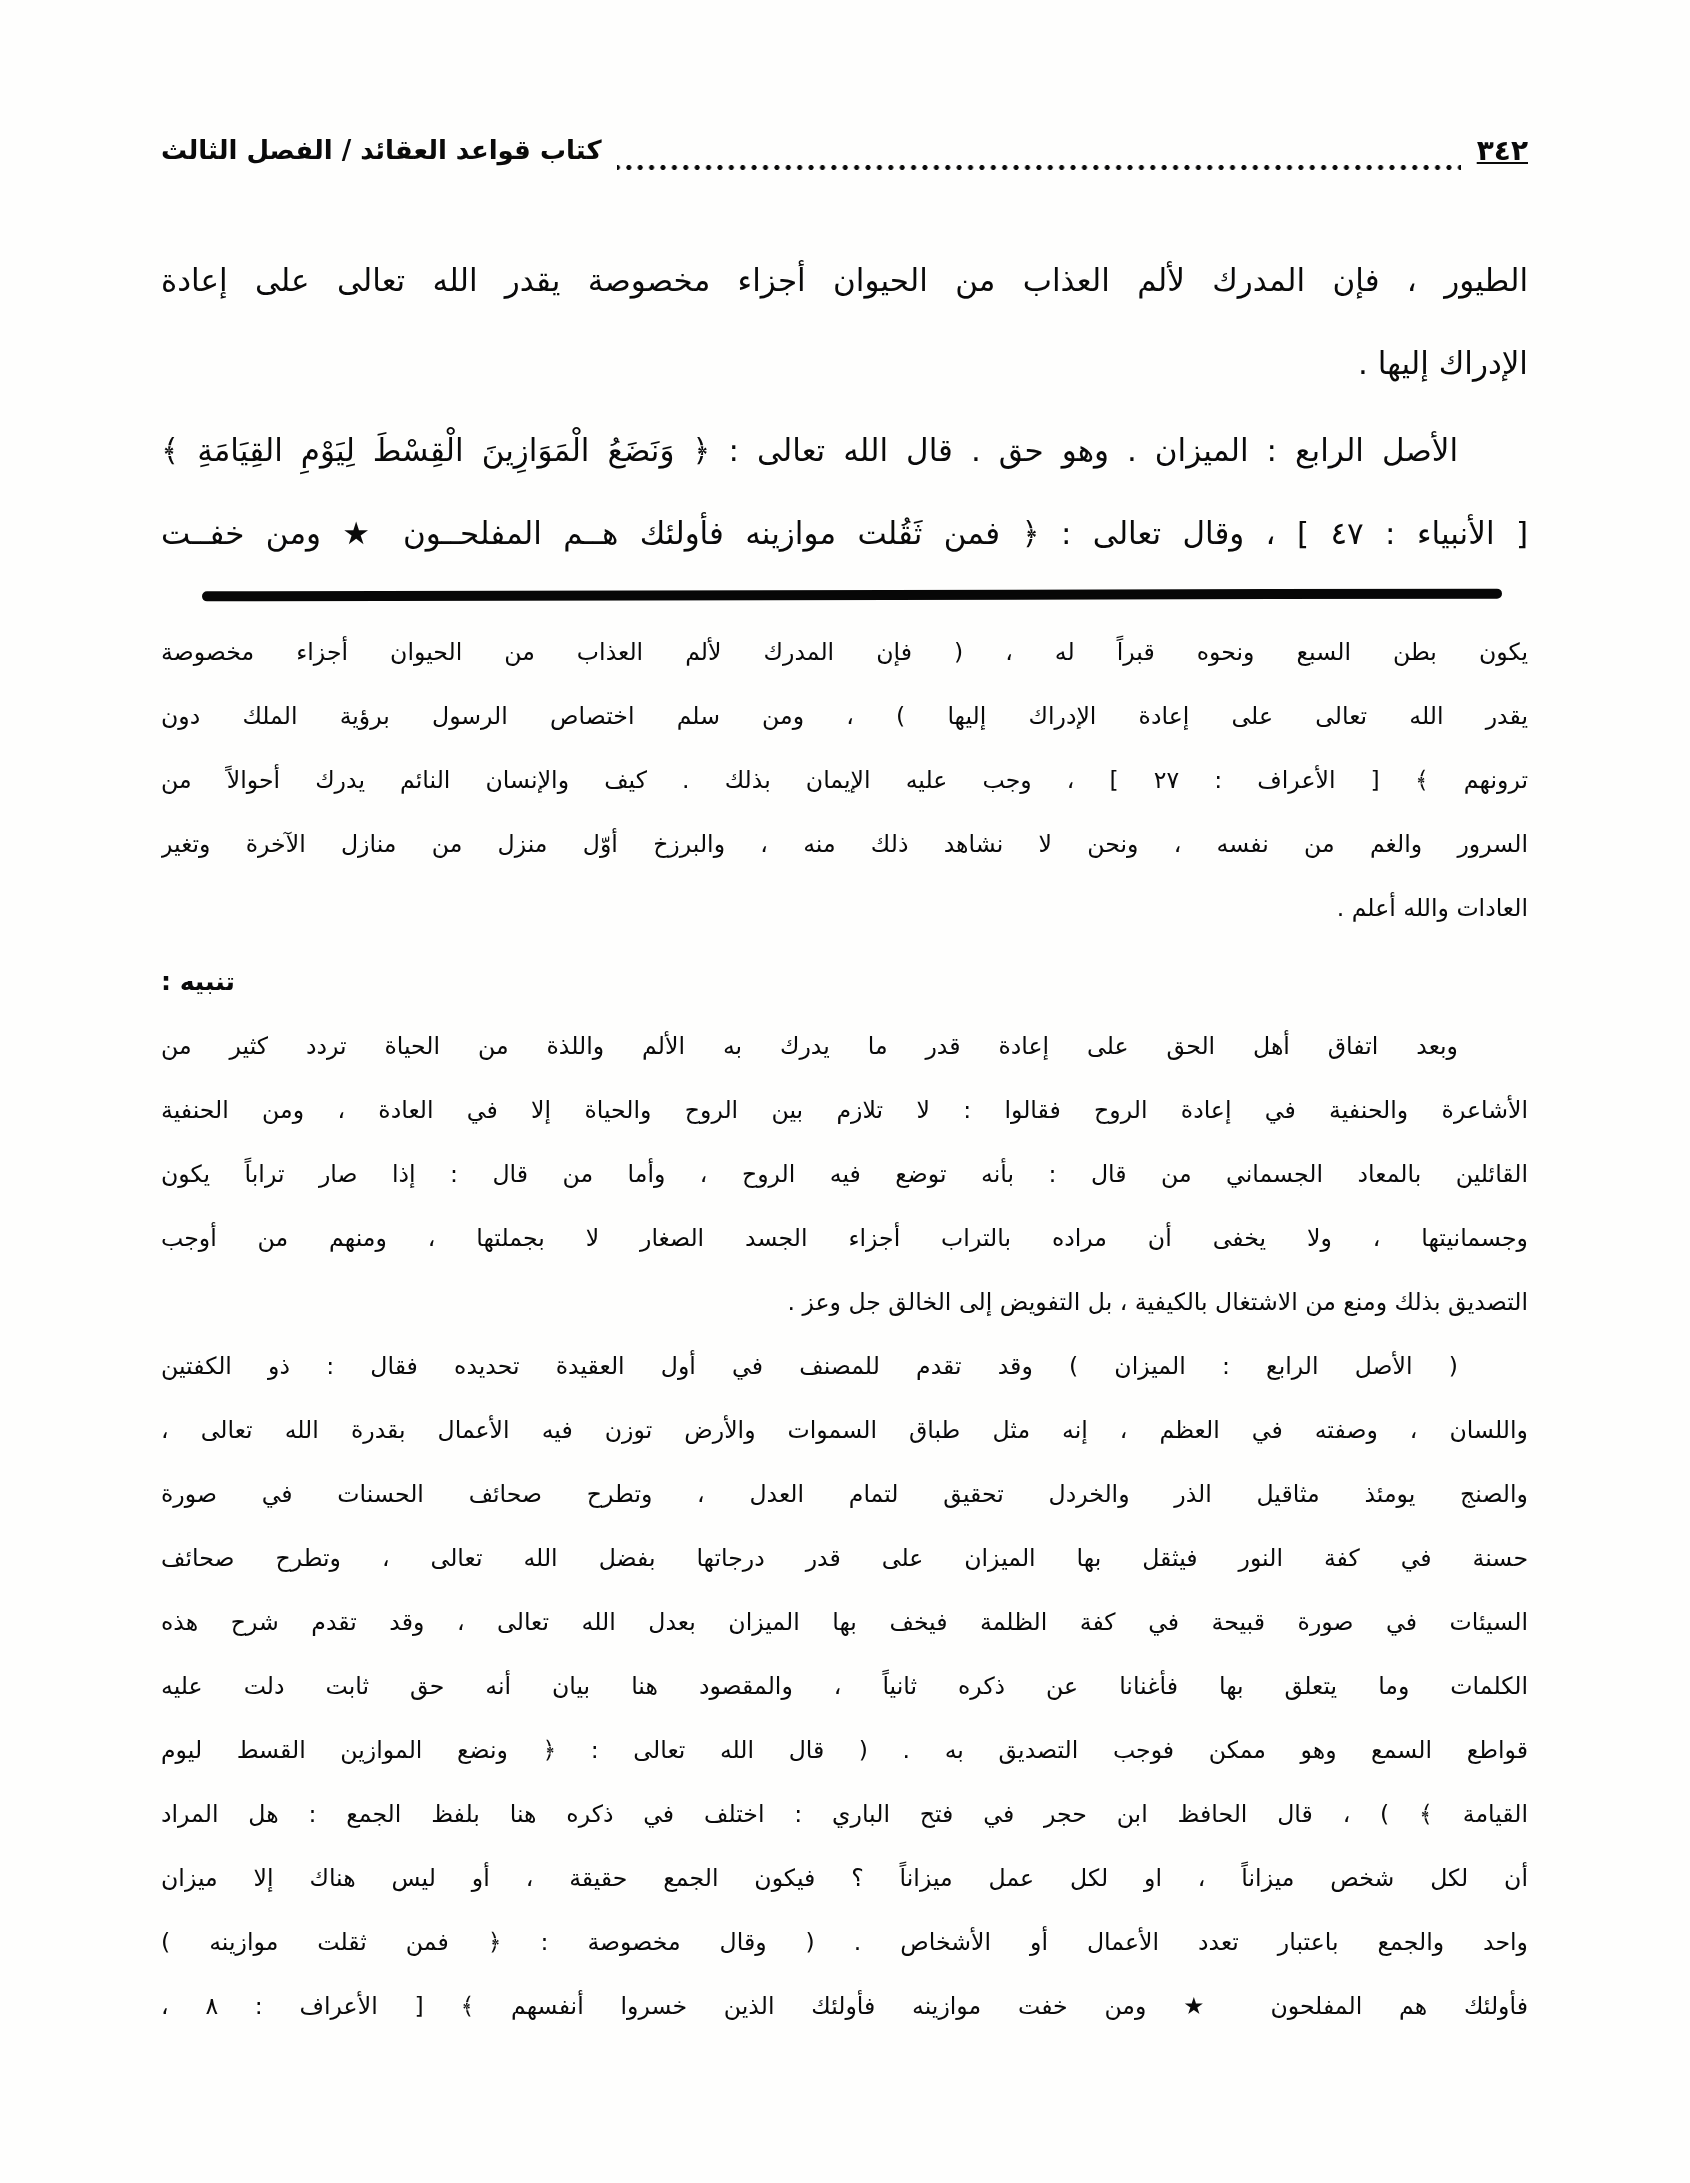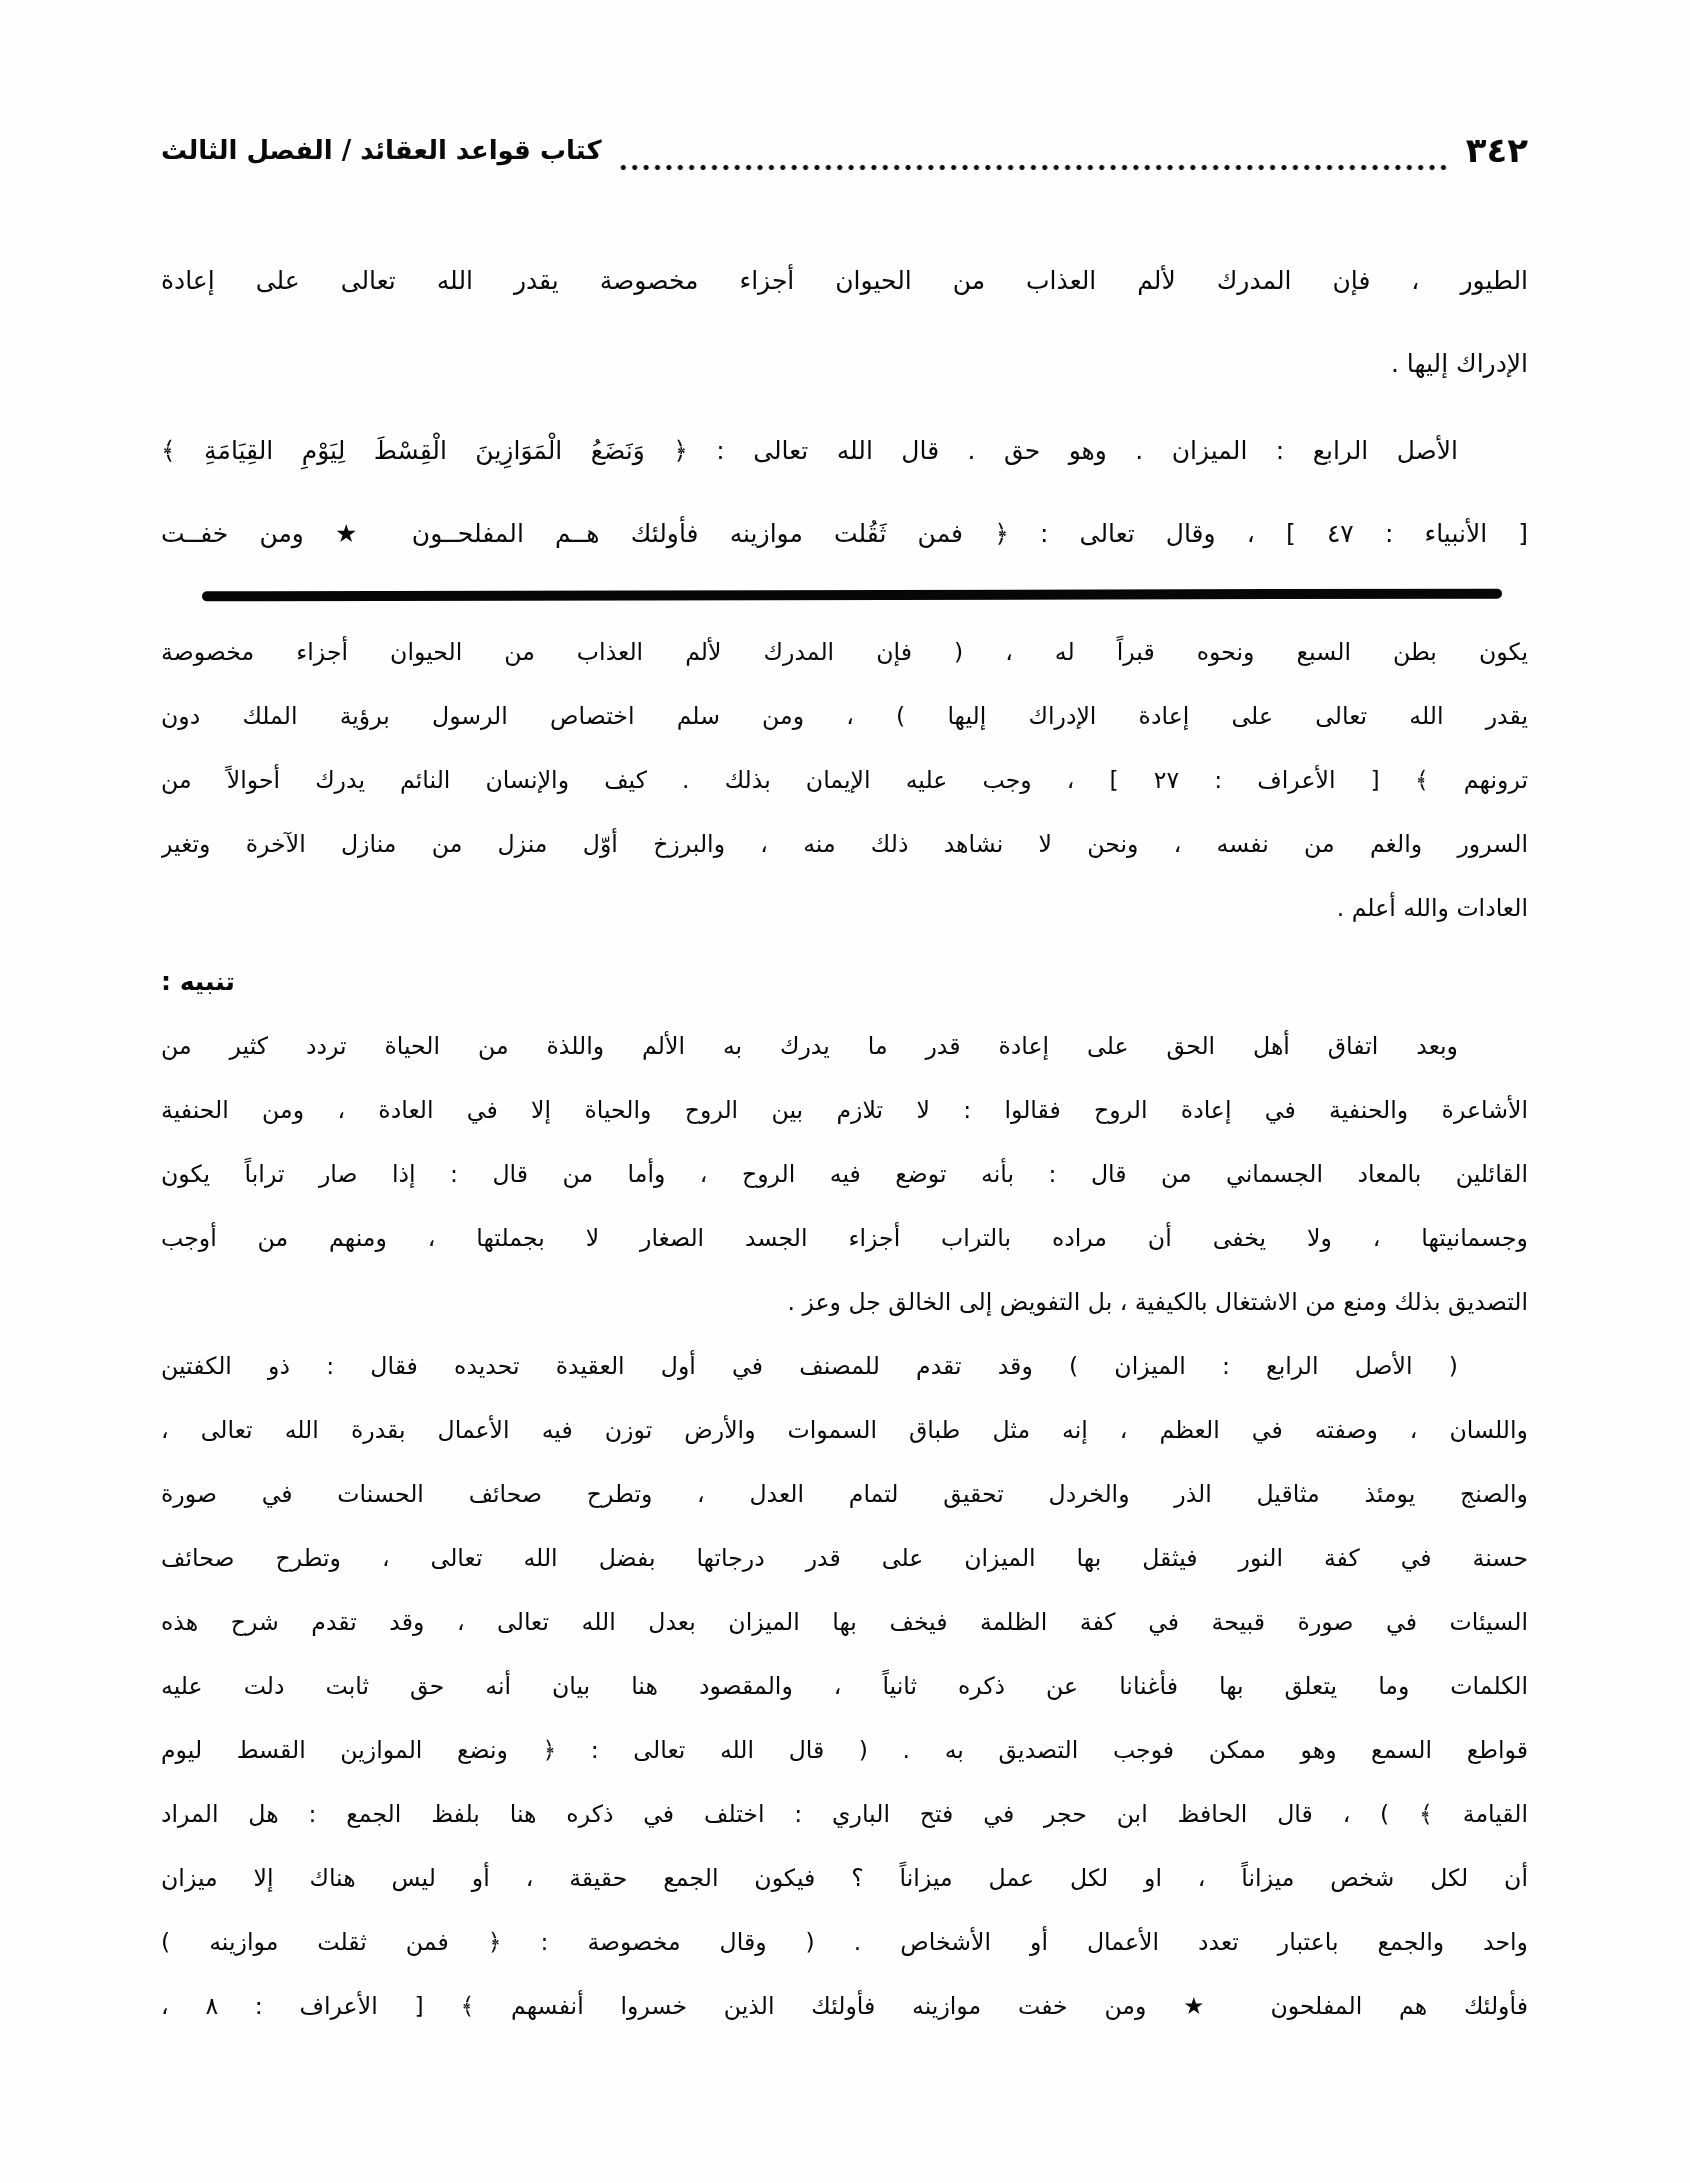--- a/index.html
+++ b/index.html
@@ -12,35 +12,35 @@
     direction:rtl;
     box-sizing:border-box;
     padding:118px 162px 0 162px;
     overflow:hidden;
   }
   
   .hdr{
     display:flex;align-items:flex-end;gap:15.7px;
     height:65px;font-weight:700;
   }
-  .hdr .pgnum{font-size:34px;line-height:65px;}
+  .hdr .pgnum{font-size:28px;line-height:65px;text-decoration:underline;}
   .hdr .leader{
     flex:1;height:7px;margin-bottom:12.2px;
     background-image:radial-gradient(circle,#0a0a0a 2.2px,transparent 2.8px);
     background-size:11.4px 7px;background-repeat:repeat-x;background-position:center;
   }
   .hdr .btitle{font-size:26px;line-height:65px;white-space:nowrap;}
   
   .line{text-align:right;overflow:hidden;}
   .line.just{text-align:justify;text-align-last:justify;}
   .line.indent{padding-right:70px;}
   .bold{font-weight:400;}
   .reg{font-weight:400;}
   
-  .matn{margin-top:56px;font-size:25px;}
+  .matn{margin-top:56px;font-size:31px;}
   .matn .line{height:83px;line-height:83px;}
   .matn-p2{margin-top:4.4px;}
   
   .separator{
     height:9.6px;background:#070707;border-radius:5.2px;
     margin:15px 26px 0 41px;
     transform:rotate(-0.12deg);
   }
   
   .sharh{margin-top:20px;font-size:23.6px;}

